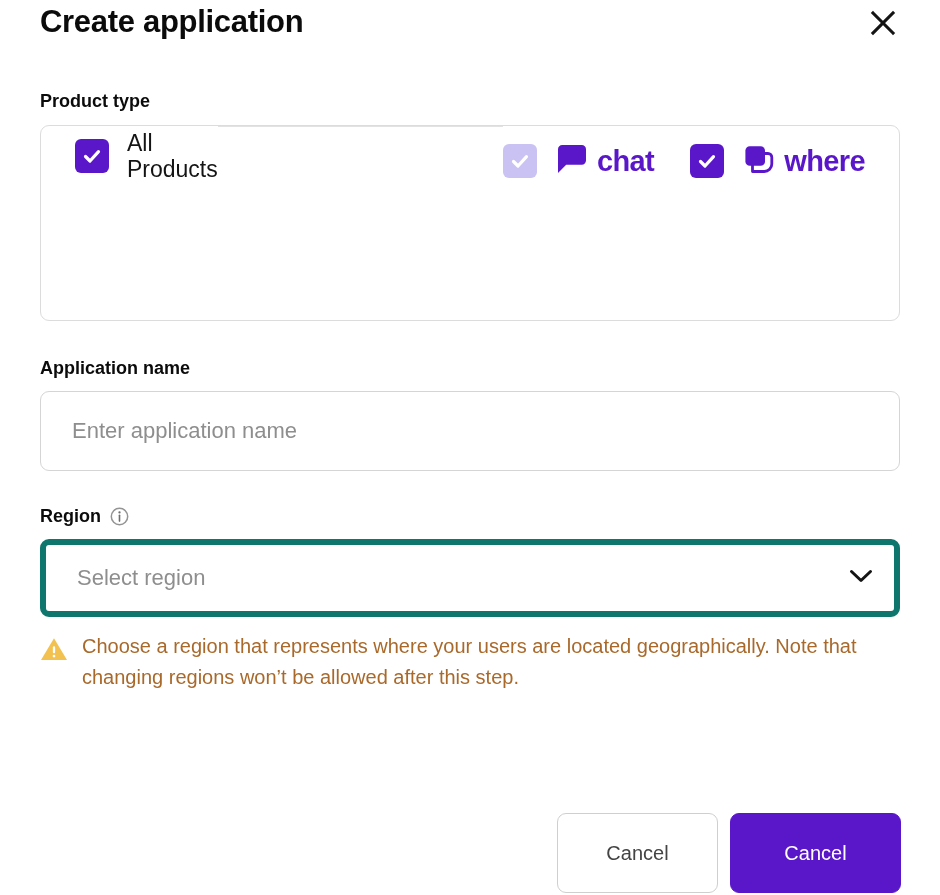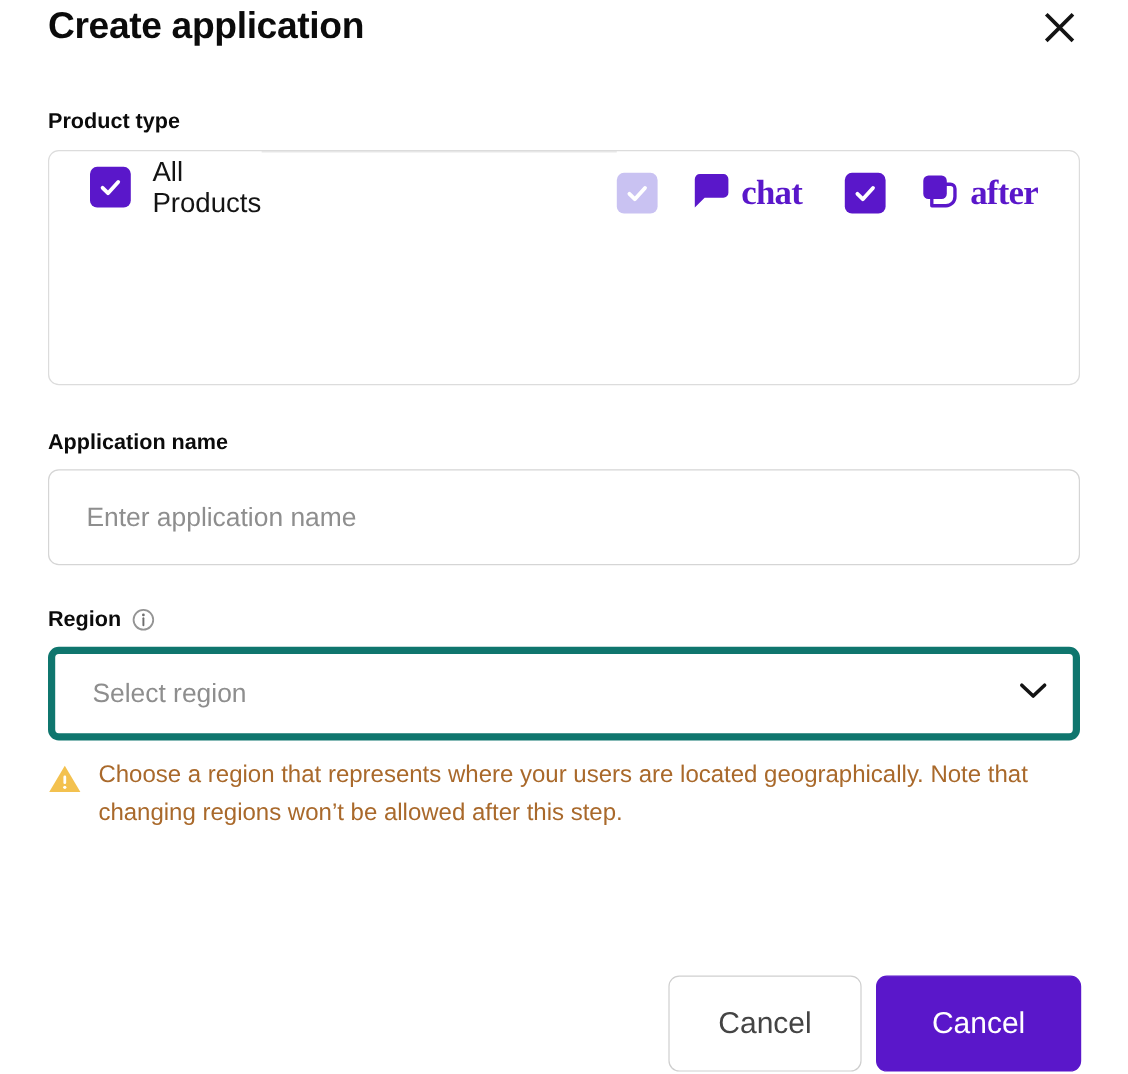--- a/index.html
+++ b/index.html
@@ -105,23 +105,22 @@
   .product-options-row {
     display: flex;
     align-items: center;
     height: 70px;
     gap: 36px;
   }
 
   .product-option {
     display: flex;
     align-items: center;
-    gap: 28px;
-    cursor: pointer;
-    font-family: Liberation Serif, serif;
+    gap: 18px;
+    cursor: pointer;
   }
 
   
   .checkbox {
     width: 34px;
     height: 34px;
     border-radius: 6px;
     background: #5a17ca;
     display: flex;
     align-items: center;
@@ -228,21 +227,21 @@
     right: 39px;
     bottom: 2px;
     display: flex;
     justify-content: flex-end;
     gap: 12px;
   }
   .btn {
     height: 80px;
     border-radius: 9px;
     font-family: "Liberation Sans", sans-serif;
-    font-size: 25px;
+    font-size: 20px;
     cursor: pointer;
     padding: 0 30px;
   }
   .btn-cancel {
     min-width: 161px;
     background: #ffffff;
     border: 1px solid #cfcfcf;
     color: #444444;
   }
   .btn-confirm {
@@ -311,21 +310,21 @@
             </svg>
           </span>
           <span class="brand">
             <span class="brand-mark">
               <svg width="34" height="34" viewBox="0 0 34 34" aria-hidden="true">
                 <path d="M10.5 11.5 H26 A3.8 3.8 0 0 1 29.8 15.3 V22
                          A7.5 7.5 0 0 1 22.3 29.5 H10.5 Z" fill="none" stroke="#5a17ca" stroke-width="2.8" stroke-linejoin="round" stroke-linecap="round"></path>
                 <rect x="3.4" y="4.2" width="19.6" height="19.6" rx="4.4" fill="#5a17ca"></rect>
               </svg>
             </span>
-            <span class="brand-word">after</span>
+            <span class="brand-word">where</span>
           </span>
         </div>
 
       </div>
     </div>
   </div>
 
   <div class="name-section">
     <div class="field-label">Application name</div>
     <input class="text-input" type="text" placeholder="Enter application name" style="">

